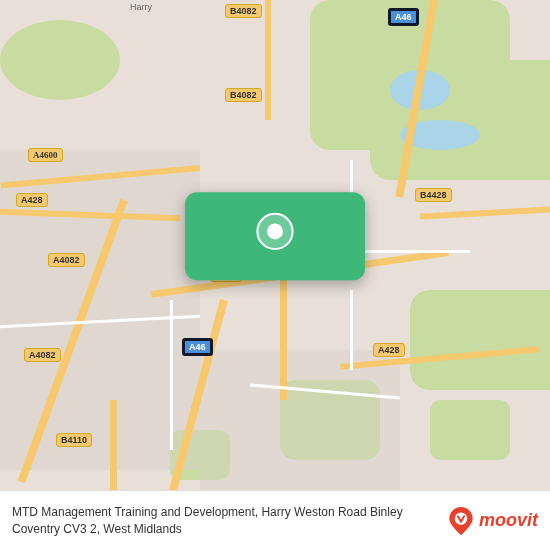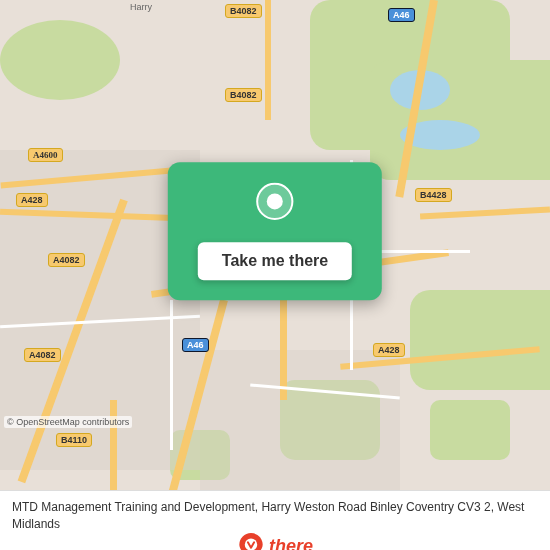--- a/index.html
+++ b/index.html
@@ -43,21 +43,21 @@
       font-size: 9px;
       font-weight: bold;
       color: #333;
       white-space: nowrap;
       z-index: 5;
     }
 
     .road-badge-blue {
       position: absolute;
       background-color: #4a90d9;
-      border: 1px solid #0f172a;
+      border: 3px solid #0f172a;
       border-radius: 3px;
       padding: 1px 4px;
       font-size: 9px;
       font-weight: bold;
       color: white;
       white-space: nowrap;
       z-index: 5;
     }
 
     
@@ -111,21 +111,20 @@
       left: 0;
       right: 0;
       height: 60px;
       background-color: white;
       display: flex;
       align-items: center;
       justify-content: space-between;
       padding: 8px 12px;
       border-top: 1px solid #ddd;
       z-index: 30;
-      flex-direction: column;
     }
 
     #location-text {
       font-size: 12px;
       color: #333;
       line-height: 1.4;
       flex: 1;
       padding-right: 10px;
     }
 
@@ -226,29 +225,27 @@
   <div style="position:absolute;top:2px;left:130px;font-size:9px;color:#666;z-index:5;">Harry</div>
 
   <div id="action-card">
     <div class="pin-icon">
       <svg class="pin-svg" viewBox="0 0 48 60" fill="none" xmlns="http://www.w3.org/2000/svg">
         <ellipse cx="24" cy="24" rx="22" ry="22" fill="white" opacity="0.25"></ellipse>
         <circle cx="24" cy="24" r="22" stroke="white" stroke-width="2.5" fill="none"></circle>
         <circle cx="24" cy="24" r="10" fill="white"></circle>
       </svg>
     </div>
-    <button id="take-me-there-btn">Take me there</button>
   </div>
 
-  <div id="attribution">© OpenStreetMap contributors</div>
 </div>
 
 <div id="info-bar">
   <div id="location-text">MTD Management Training and Development, Harry Weston Road Binley Coventry CV3 2, West Midlands</div>
   <div id="moovit-logo">
     <svg class="moovit-pin" viewBox="0 0 30 36" xmlns="http://www.w3.org/2000/svg">
       <path d="M15 0C6.716 0 0 6.716 0 15c0 8.284 15 21 15 21S30 23.284 30 15C30 6.716 23.284 0 15 0z" fill="#e8402a"></path>
       <circle cx="15" cy="15" r="8" fill="white"></circle>
       <path d="M11 12 L15 19 L19 12" stroke="#e8402a" stroke-width="2.5" fill="none" stroke-linecap="round" stroke-linejoin="round"></path>
     </svg>
-    <span class="moovit-text">there</span>
+    <span class="moovit-text">moovit</span>
   </div>
 </div>
 
 </body></html>

